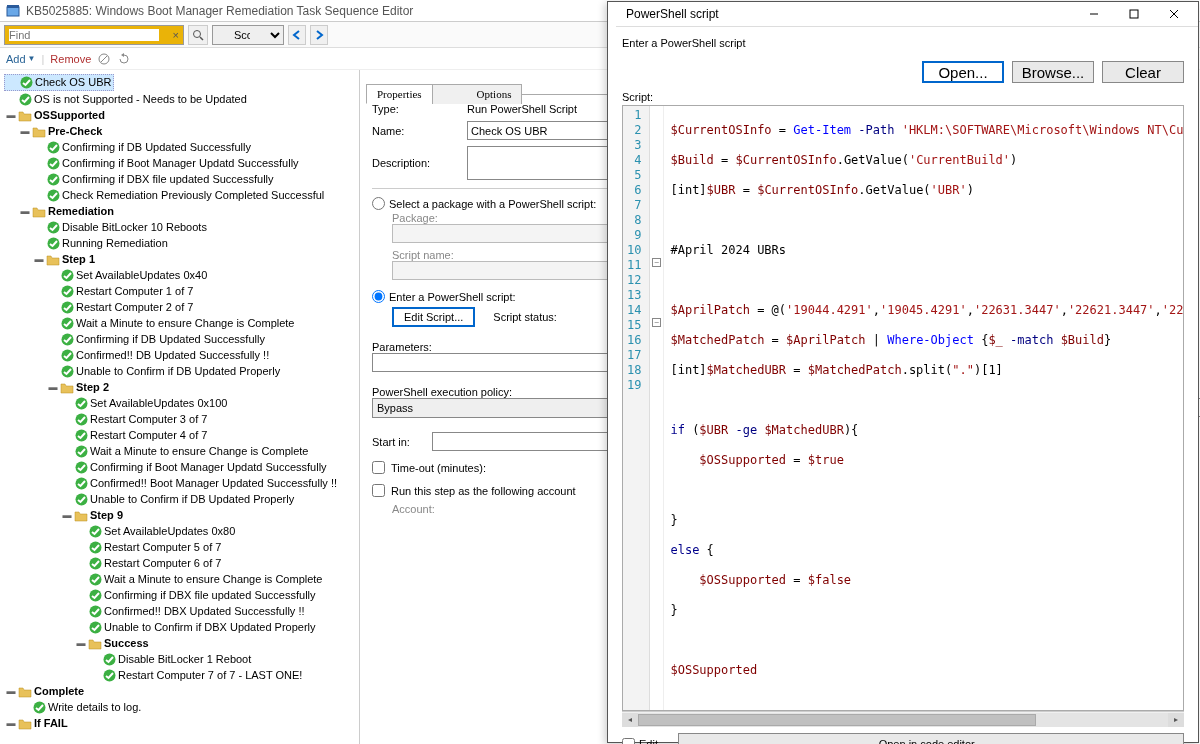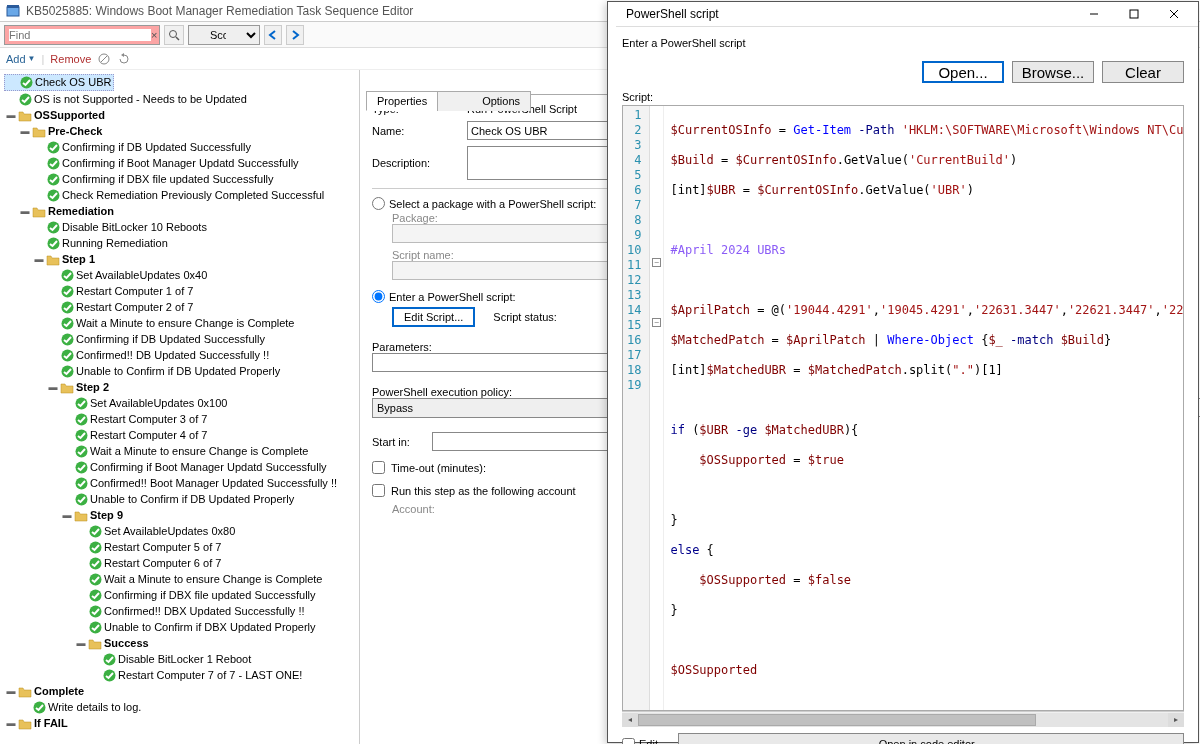--- a/index.html
+++ b/index.html
@@ -2,21 +2,21 @@
 <html><head>
 <meta charset="utf-8">
 <style>
 * { box-sizing: border-box; margin: 0; padding: 0; }
 body { font-family: "Segoe UI", Tahoma, sans-serif; font-size: 11px; color: #000; background: #fff; overflow: hidden; width: 1200px; height: 744px; position: relative; }
 .main-window { position: absolute; top: 0; left: 0; width: 1200px; height: 744px; }
 .titlebar { height: 22px; background: #fff; border-bottom: 1px solid #ccc; display: flex; align-items: center; padding: 0 6px; }
 .titlebar-icon { width: 14px; height: 14px; margin-right: 6px; display: inline-flex; align-items: center; justify-content: center; }
 .titlebar-text { font-size: 12px; color: #555; }
 .toolbar-row { height: 26px; background: #fafafa; border-bottom: 1px solid #ddd; display: flex; align-items: center; padding: 2px 4px; gap: 4px; }
-.find-box { height: 20px; width: 156px; border: 1px solid #999; background: #fca5a5; display: flex; align-items: center; padding: 0 4px; justify-content: space-between; }
+.find-box { height: 20px; width: 180px; border: 1px solid #999; background: #eab308; display: flex; align-items: center; padding: 0 4px; justify-content: space-between; }
 .find-box input { border: none; outline: none; font-size: 11px; width: 150px; }
 .find-clear { cursor: pointer; color: #555; }
 .tool-btn { width: 20px; height: 20px; border: 1px solid #ccc; background: #f0f0f0; display: inline-flex; align-items: center; justify-content: center; cursor: pointer; }
 .scope-select { height: 20px; border: 1px solid #999; font-size: 11px; padding: 0 17px; }
 .nav-btn { width: 18px; height: 20px; border: 1px solid #ccc; background: #f0f0f0; display: inline-flex; align-items: center; justify-content: center; cursor: pointer; }
 .actions-row { height: 22px; display: flex; align-items: center; padding: 2px 6px; gap: 6px; border-bottom: 1px solid #eee; }
 .action-link { color: #2a6496; cursor: pointer; font-size: 11px; display: inline-flex; align-items: center; gap: 2px; }
 .action-sep { color: #ccc; }
 .icon-circle { width: 14px; height: 14px; display: inline-flex; align-items: center; justify-content: center; }
 .content-row { display: flex; height: calc(744px - 70px); }
@@ -29,21 +29,21 @@
 .expander.blank { visibility: hidden; }
 .ico { width: 14px; height: 14px; display: inline-flex; align-items: center; justify-content: center; }
 .check-ico svg circle { fill: #3cb043; }
 .check-ico svg path { stroke: #fff; stroke-width: 2; fill: none; }
 .folder-ico svg path { fill: #e8c15a; stroke: #b88f1f; stroke-width: 0.5; }
 .bold { font-weight: bold; }
 .selected { background: #cce8ff; border: 1px dotted #99c; }
 
 .props-pane { flex: 1; padding: 4px 6px; background: #fff; overflow: hidden; }
 .tabs { display: flex; border-bottom: 1px solid #aaa; }
-.tab { padding: 3px 10px; border: 1px solid #aaa; border-bottom: none; background: #fff; margin-right: -1px; cursor: pointer; position: relative; top: 17px; }
+.tab { padding: 3px 10px; border: 1px solid #aaa; border-bottom: none; background: #fff; margin-right: -1px; cursor: pointer; position: relative; top: 10px; font-family: Liberation Serif, serif; }
 .tab.active { background: #fff; border-bottom: 1px solid #fff; }
 .tab.inactive { background: #f0f0f0; padding-left: 44px; }
 .form { padding: 8px 6px; }
 .form-row { display: flex; align-items: center; margin-bottom: 6px; }
 .form-label { width: 95px; color: #000; }
 .form-input { flex: 1; border: 1px solid #888; height: 19px; padding: 1px 3px; font-size: 11px; }
 .form-text { flex: 1; }
 .radio-row { display: flex; align-items: center; gap: 4px; margin: 6px 0 2px; }
 .indent { margin-left: 20px; }
 .dim { color: #888; }
@@ -68,21 +68,21 @@
 .gutter { background: #f3f3f3; color: #2b91af; text-align: right; padding: 2px 8px 2px 4px; border-right: 1px solid #ddd; user-select: none; }
 .gutter div { height: 15px; line-height: 15px; }
 .code { padding: 2px 6px; white-space: pre; overflow: auto; flex: 1; line-height: 15px; }
 .code .ln { height: 15px; }
 .fold-col { width: 14px; background: #fff; border-right: 1px solid #eee; position: relative; }
 .fold-box { position: absolute; left: 2px; width: 9px; height: 9px; border: 1px solid #888; background: #fff; font-size: 8px; line-height: 7px; text-align: center; color: #888; }
 .tok-var { color: #800000; }
 .tok-cmd { color: #0000ff; }
 .tok-param { color: #000080; }
 .tok-str { color: #a31515; }
-.tok-comment { color: #8b5cf6; }
+.tok-comment { color: #000000; }
 .tok-kw { color: #00008b; }
 .scrollbar-h { height: 16px; border-top: 1px solid #ccc; background: #f0f0f0; display: flex; align-items: center; }
 .sb-track { flex: 1; height: 14px; background: #e4e4e4; position: relative; }
 .sb-thumb { position: absolute; height: 12px; background: #c0c0c0; top: 1px; border: 1px solid #aaa; }
 .sb-btn { width: 16px; height: 14px; background: #ddd; display: inline-flex; align-items: center; justify-content: center; font-size: 8px; color: #555; }
 .dlg-foot { display: flex; align-items: center; gap: 10px; padding: 6px 0; }
 .chk { display: inline-flex; align-items: center; gap: 4px; }
 .open-code-btn { flex: 1; height: 22px; border: 1px solid #888; background: #e9e9e9; cursor: pointer; font-size: 11px; margin-left: 10px; }
 </style>
 </head>

